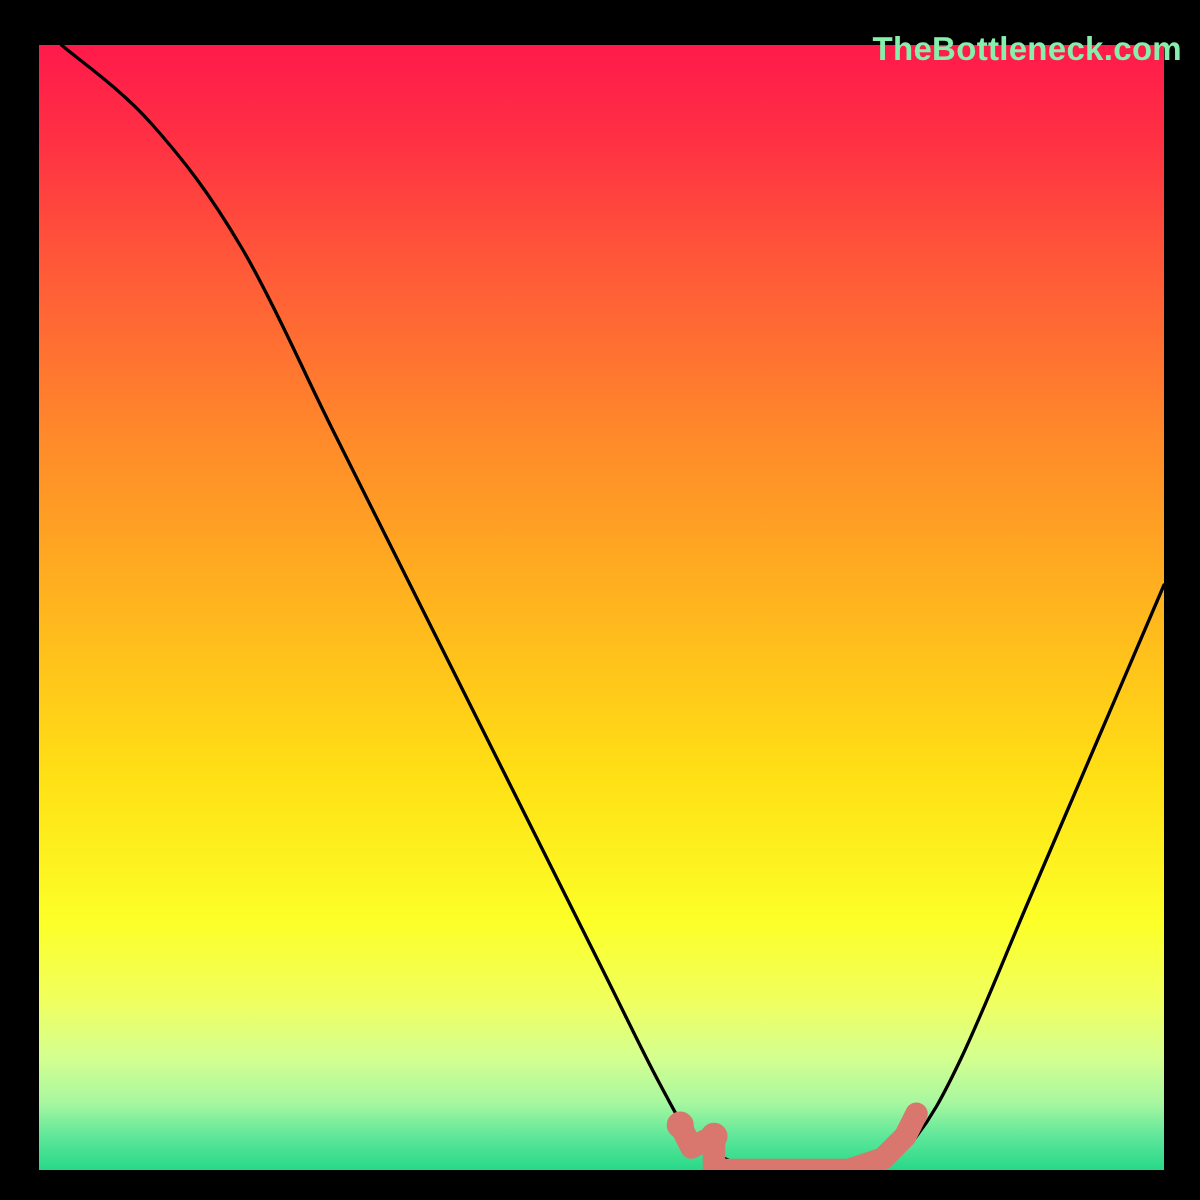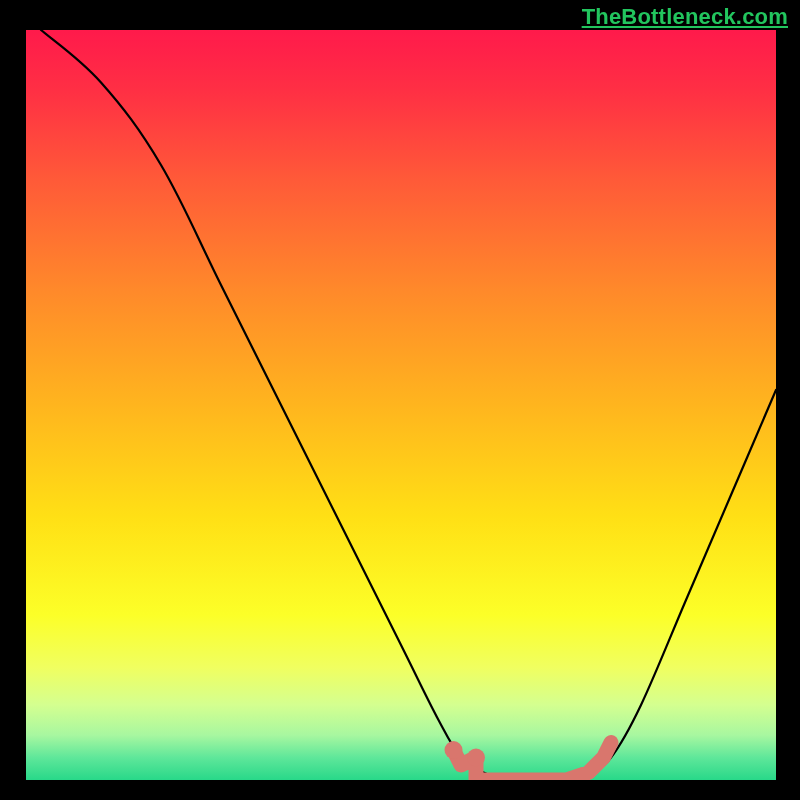--- a/index.html
+++ b/index.html
@@ -11,29 +11,28 @@
     font-family: Arial, Helvetica, sans-serif;
     overflow: hidden;
   }
   .stage {
     position: relative;
     width: 800px;
     height: 800px;
   }
   .watermark {
     position: absolute;
-    top: 4px;
+    top: 20px;
     right: 12px;
-    color: #22c55e;
+    color: #86efac;
     font-size: 22px;
     font-weight: 600;
     letter-spacing: 0.2px;
     z-index: 5;
     user-select: none;
-    text-decoration: underline;
   }
   svg {
     position: absolute;
     left: 0;
     top: 0;
   }
 </style>
 </head>
 <body>
 

